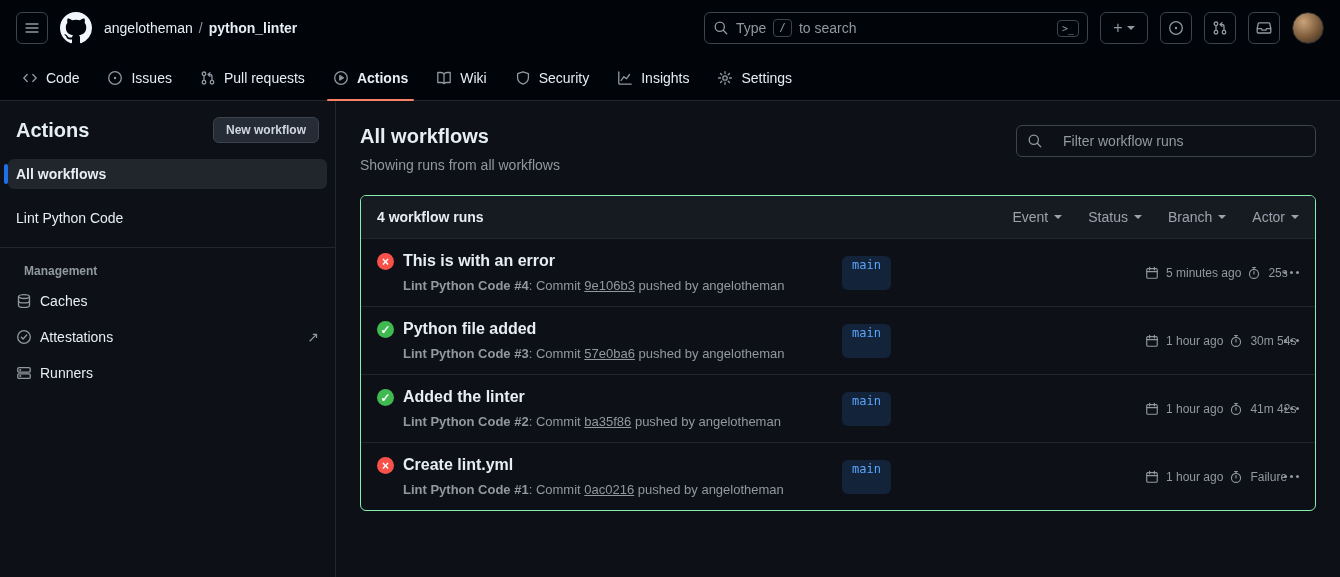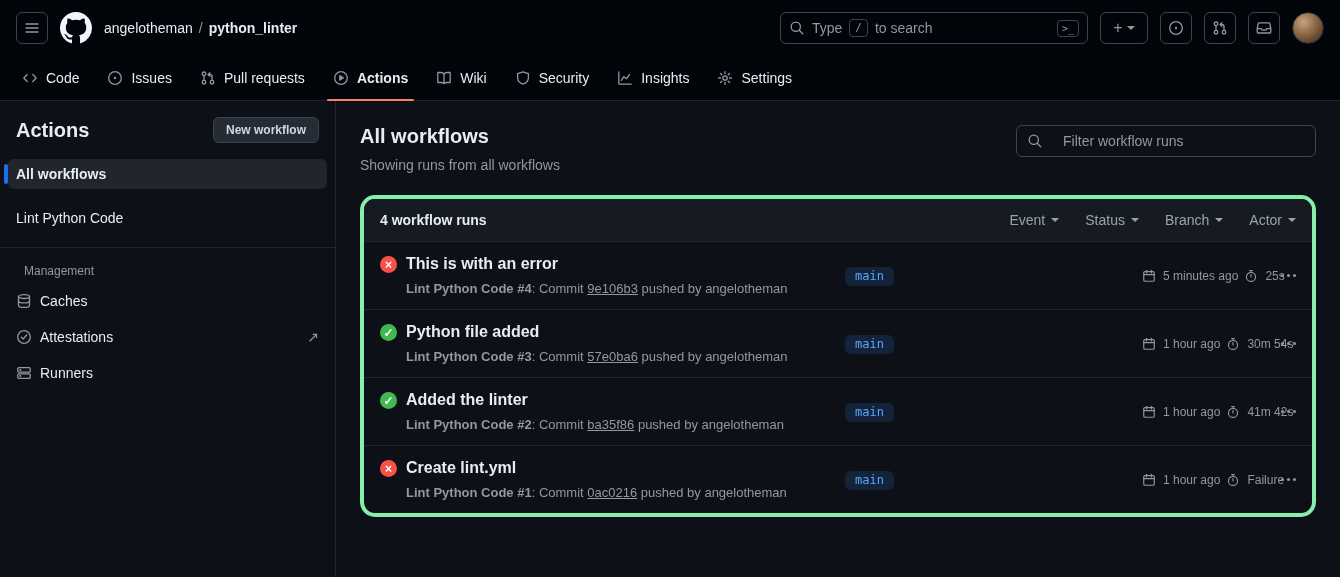--- a/index.html
+++ b/index.html
@@ -21,21 +21,21 @@
     background:transparent; color:#9198a1; display:flex; align-items:center; justify-content:center;
     cursor:pointer; font-family:inherit;
   }
   .plusbtn { width:48px; gap:4px; font-size:16px; line-height:1; }
   .logo { width:32px; height:32px; flex:none; color:#f0f6fc; display:flex; align-items:center; justify-content:center; cursor:pointer; }
   .crumb { font-size:14px; display:flex; align-items:center; gap:6px; white-space:nowrap; }
   .crumb a { color:#e6edf3; text-decoration:none; cursor:pointer; }
   .crumb .sep { color:#9198a1; }
   .crumb .repo { font-weight:700; }
   .searchbox {
-    margin-left:auto; width:308px; height:32px; flex:none;
+    margin-left:auto; width:384px; height:32px; flex:none;
     border:1px solid #3d444d; border-radius:6px; background:transparent;
     display:flex; align-items:center; gap:7px; padding:0 8px;
     color:#9198a1; font-size:14px; cursor:text;
   }
   .kbd {
     border:1px solid #3d444d; border-radius:4px; padding:0 5px; line-height:16px;
     font-family:"DejaVu Sans Mono", monospace; font-size:11px; color:#9198a1;
   }
   .cmdhint {
     margin-left:auto; border:1px solid #3d444d; border-radius:4px; padding:2px 4px;
@@ -81,36 +81,36 @@
     border-radius:6px; font-size:14px; color:#e6edf3; text-decoration:none; cursor:pointer; position:relative;
   }
   .side-item svg { color:#9198a1; flex:none; }
   .side-item.selected { background:rgba(177,186,196,0.12); font-weight:600; }
   .side-item.selected::before {
     content:""; position:absolute; left:-4px; top:5px; bottom:5px; width:4px;
     border-radius:2px; background:#1f6feb;
   }
   .side-item.gap-top { margin-top:14px; }
   .side-divider { border-top:1px solid #21262d; margin:14px -16px 0; }
-  .side-section-title { font-size:12px; font-weight:400; color:#9198a1; padding:16px 8px 8px; }
+  .side-section-title { font-size:12px; font-weight:700; color:#9198a1; padding:16px 8px 8px; }
   .ext { margin-left:auto; color:#9198a1; font-size:14px; }
 
   
   .main { flex:1; min-width:0; padding:24px; }
   .main-top { display:flex; justify-content:space-between; align-items:flex-start; }
   .page-title { margin:0; font-size:20px; font-weight:700; }
   .subtitle { margin:9px 0 0; font-size:14px; color:#9198a1; }
   .filter {
     width:300px; height:32px; flex:none; border:1px solid #3d444d; border-radius:6px;
     display:flex; align-items:center; gap:18px; padding:0 10px; color:#9198a1; background:#0d1117;
   }
   .filter input { flex:1; min-width:0; background:transparent; border:0; outline:0; color:#e6edf3; font-size:14px; font-family:inherit; }
   .filter input::placeholder { color:#9198a1; }
 
-  .runsbox { margin-top:22px; border:4px solid #86efac; border-radius:15px; overflow:hidden; }
+  .runsbox { margin-top:22px; border:1px solid #86efac; border-radius:6px; overflow:hidden; }
   .runs-head { background:#161b22; display:flex; align-items:center; justify-content:space-between; padding:13px 16px; }
   .runs-count { font-size:14px; font-weight:700; }
   .head-filters { display:flex; gap:26px; }
   .hf-btn {
     background:none; border:0; padding:0; color:#9aa3ad; font-size:14px; font-family:inherit;
     display:flex; align-items:center; gap:6px; cursor:pointer;
   }
 
   .run-row { display:flex; align-items:center; padding:13px 16px; border-top:1px solid #21262d; cursor:pointer; }
   .run-left { width:465px; flex:none; display:flex; gap:9px; align-items:flex-start; }
@@ -120,21 +120,21 @@
   }
   .st-failure { background:#f85149; }
   .st-success { background:#3fb950; }
   .run-title { display:block; font-size:16px; font-weight:600; color:#e6edf3; text-decoration:none; cursor:pointer; }
   .run-meta { margin-top:8px; font-size:13px; color:#9198a1; white-space:nowrap; }
   .run-meta .wf { font-weight:600; }
   .commit { color:inherit; text-decoration:underline; cursor:pointer; }
   .run-branch { flex:1; min-width:0; }
   .badge {
     display:inline-block; font-family:"DejaVu Sans Mono", monospace; font-size:12px;
-    color:#58a6ff; background:rgba(56,139,253,0.15); padding:2px 10px 3px; border-radius:6px;
+    color:#58a6ff; background:rgba(56,139,253,0.15); padding:2px 10px 18px; border-radius:6px;
     text-decoration:none; cursor:pointer;
   }
   .run-times { width:120px; flex:none; display:flex; flex-direction:row; gap:6px; font-size:12px; color:#9198a1; }
   .trow { display:flex; align-items:center; gap:7px; white-space:nowrap; }
   .trow svg { flex:none; }
   .italic { }
   .kebab {
     width:34px; flex:none; background:none; border:0; cursor:pointer; color:#9198a1;
     display:flex; align-items:center; justify-content:flex-end; gap:3px; padding:6px 0;
   }

